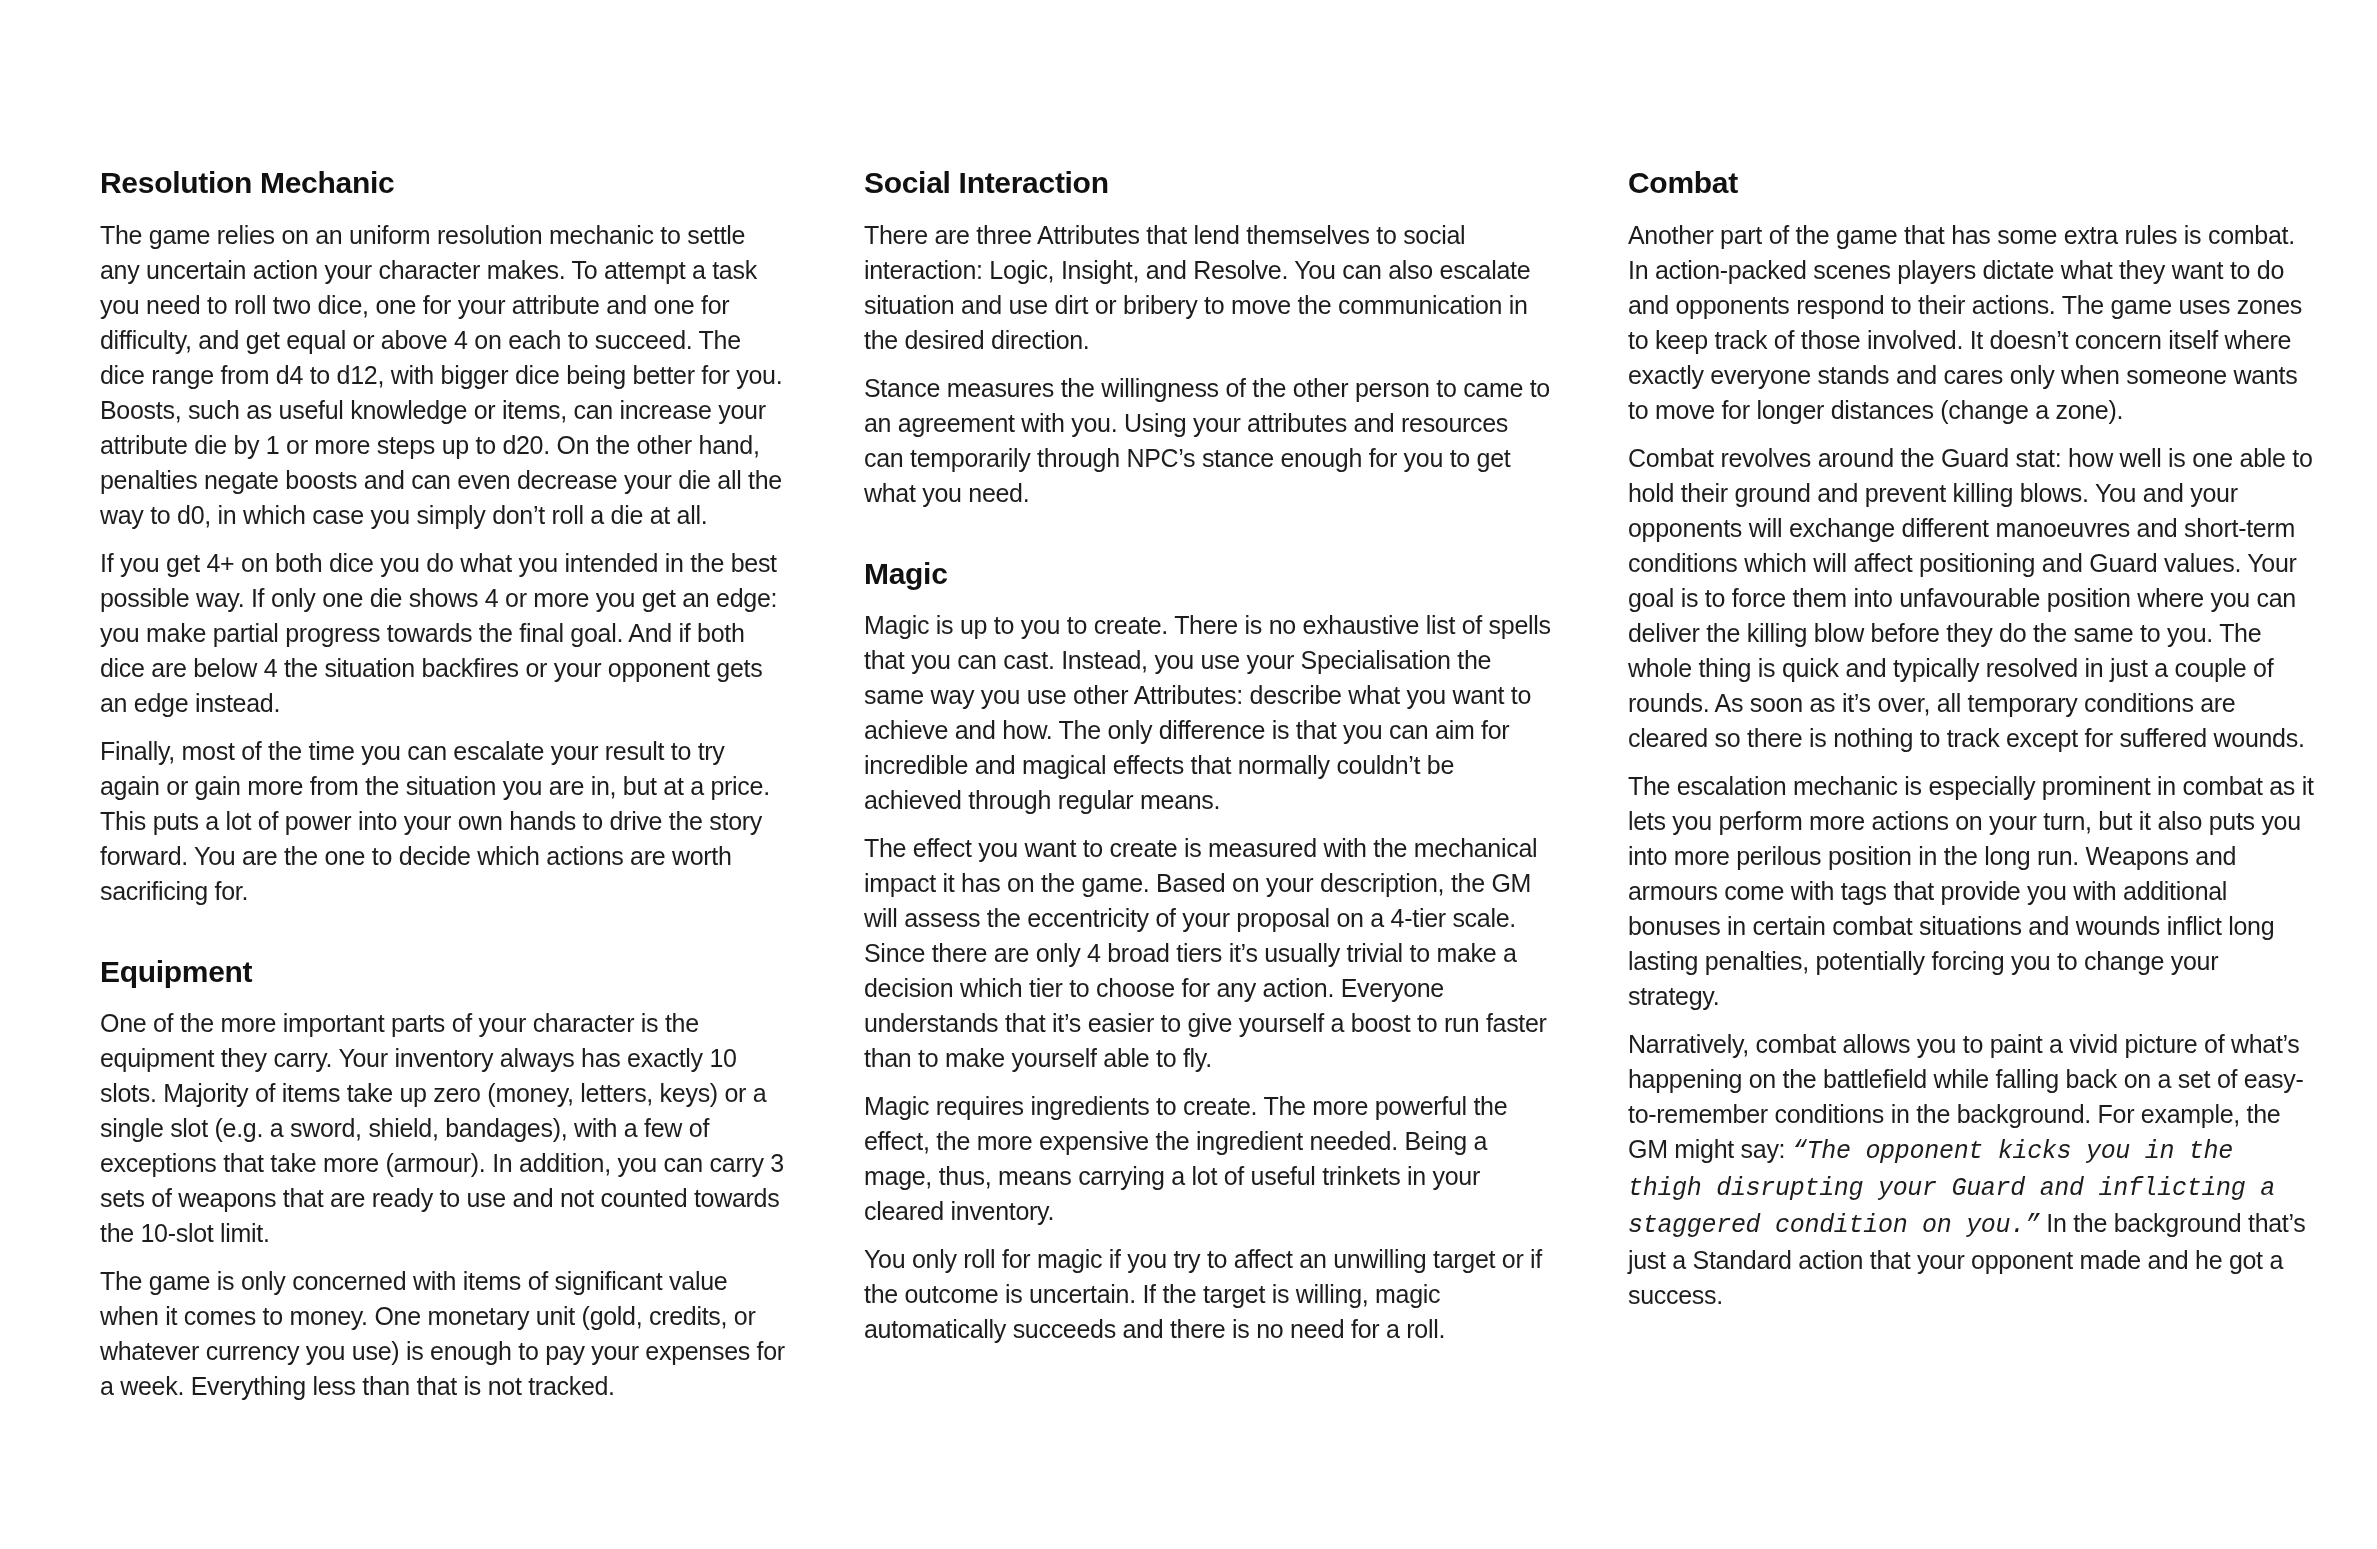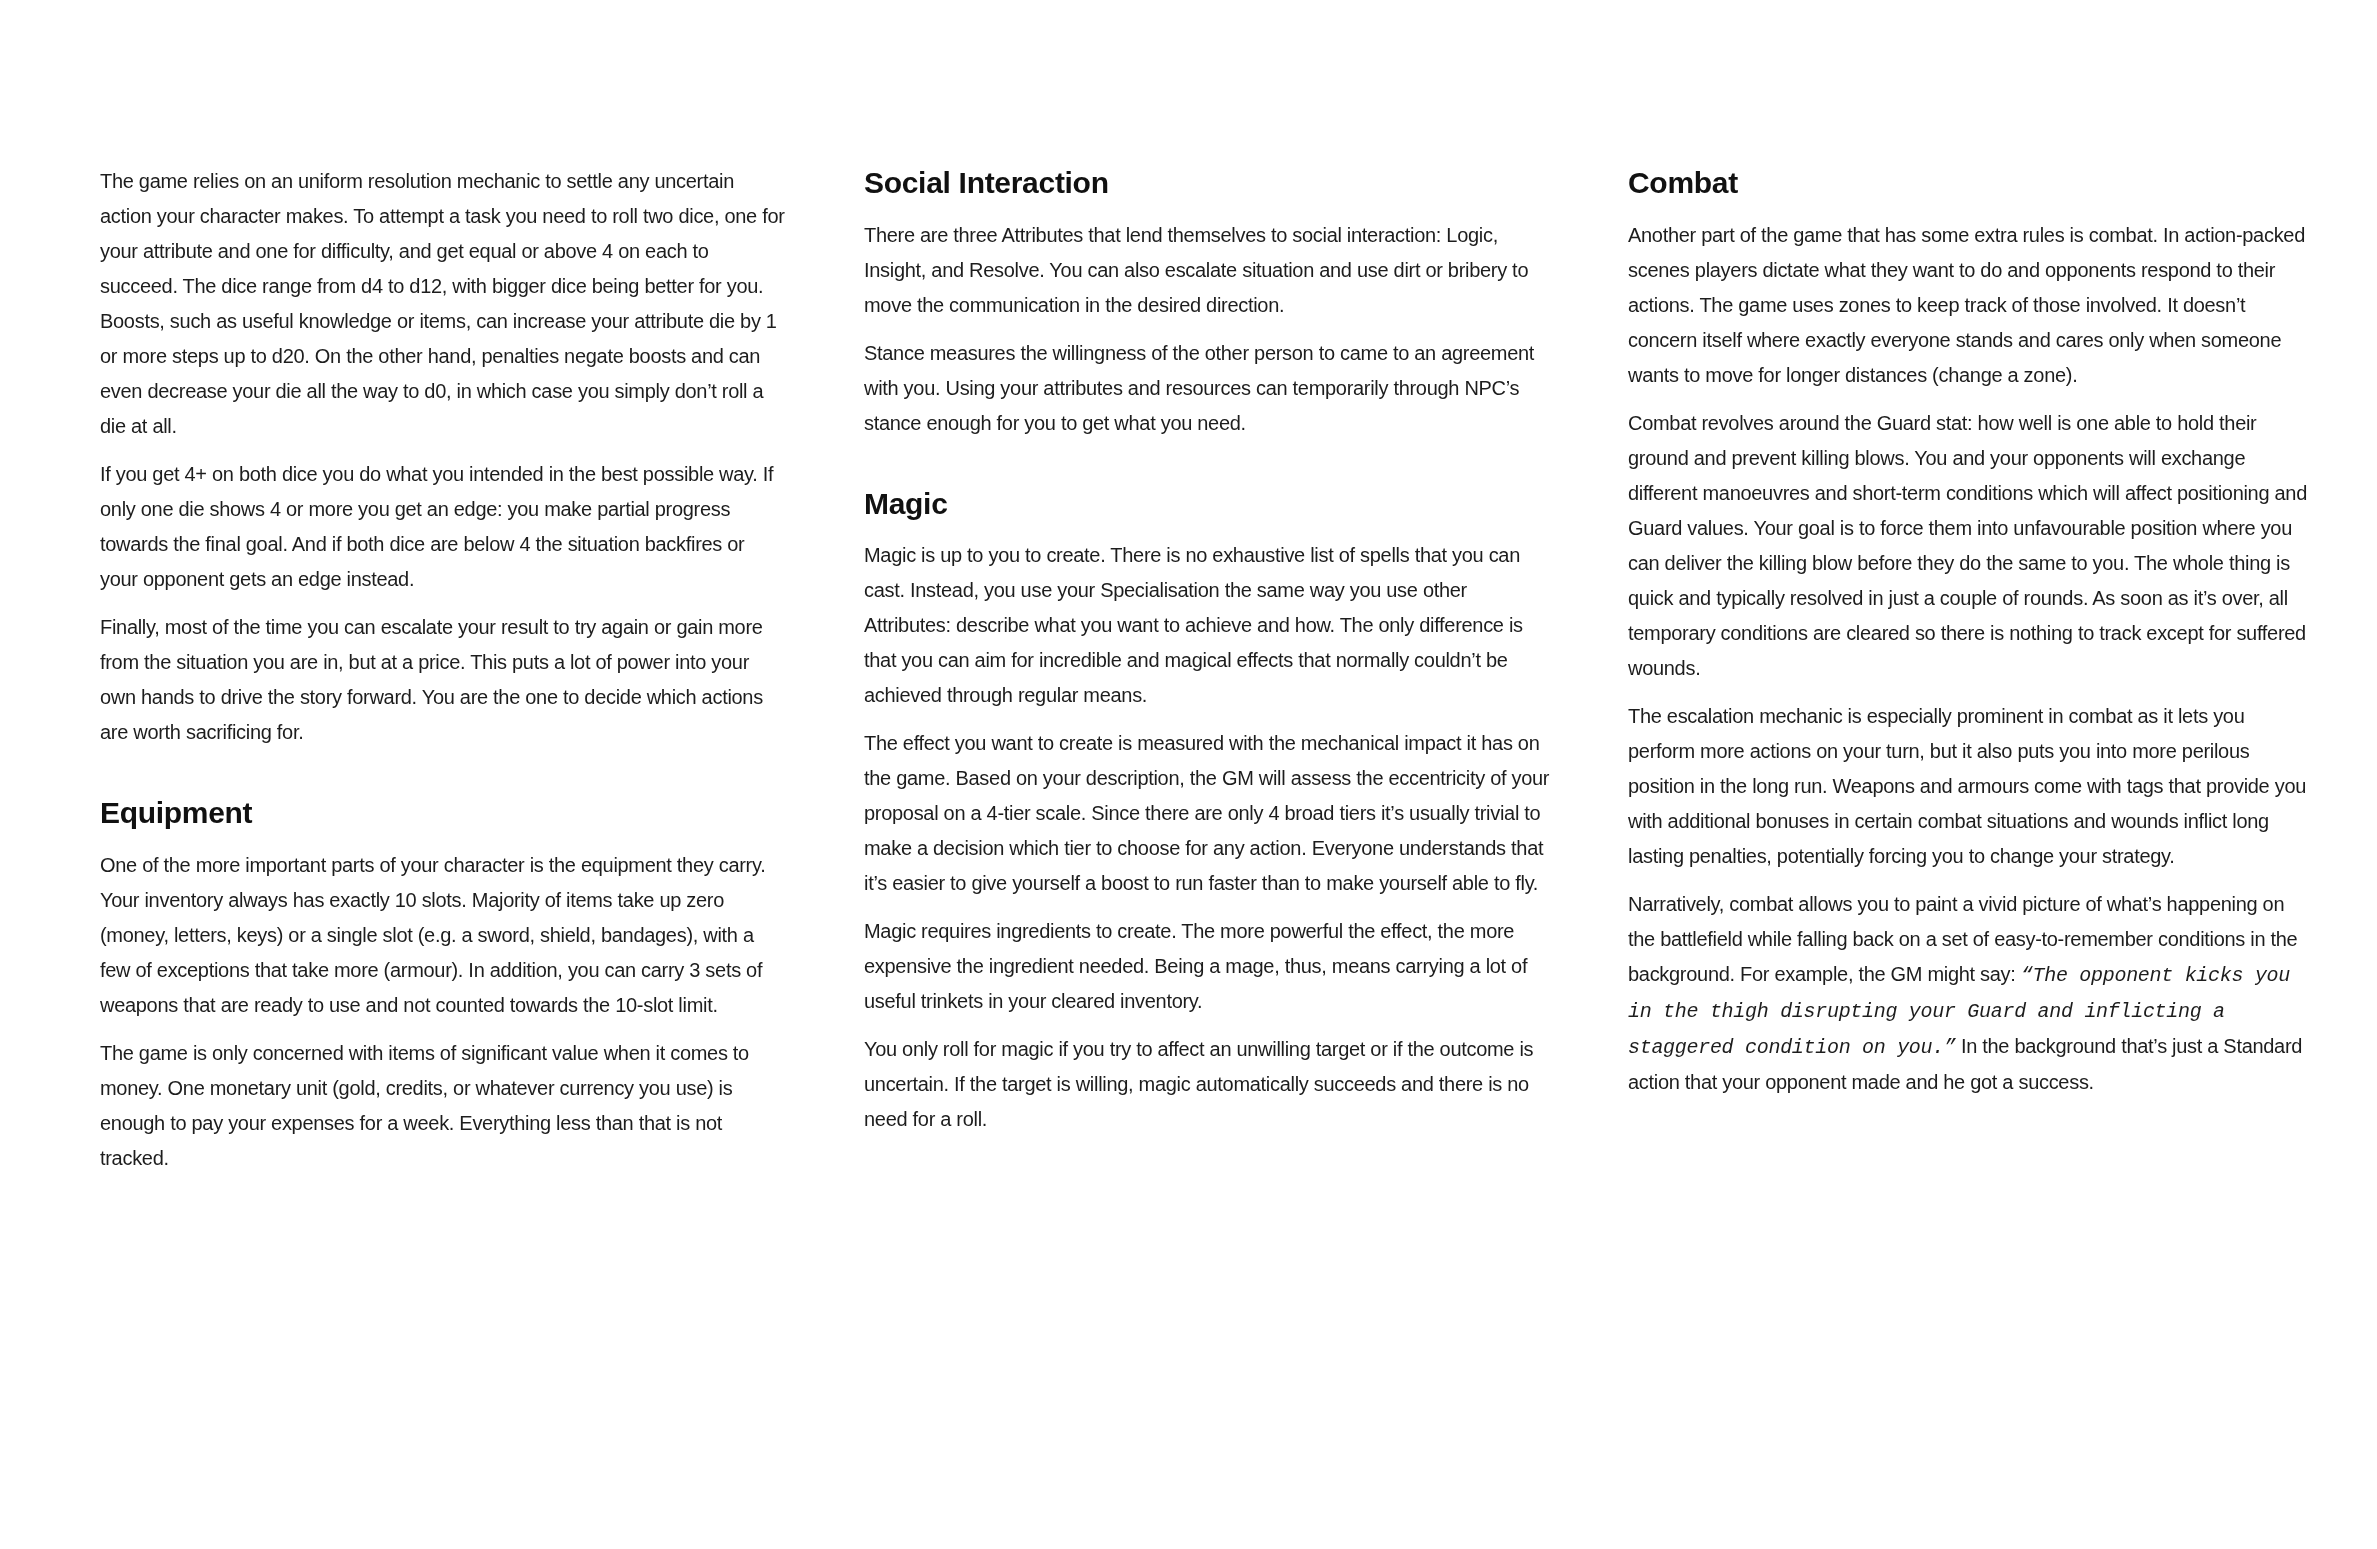--- a/index.html
+++ b/index.html
@@ -29,34 +29,35 @@
   h2{
     font-size:30px;
     line-height:37px;
     font-weight:bold;
     color:var(--heading-ink);
     letter-spacing:-0.3px;
     margin:44px 0 16.6px 0;
   }
   .col h2:first-child{margin-top:0;}
   p{
-    font-size:20px;
+    font-size:25px;
     line-height:35px;
     letter-spacing:-0.3px;
     margin:0 0 13px 0;
     color:var(--body-ink);
   }
   em{font-style:italic;font-family:Liberation Mono, monospace;}
 </style>
 </head>
 <body>
 
 <div class="page">
 
   <div class="col">
+    <h2>Resolution Mechanic</h2>
     <p>The game relies on an uniform resolution mechanic to settle any uncertain action your character makes. To attempt a task you need to roll two dice, one for your attribute and one for difficulty, and get equal or above 4 on each to succeed. The dice range from d4 to d12, with bigger dice being better for you. Boosts, such as useful knowledge or items, can increase your attribute die by 1 or more steps up to d20. On the other hand, penalties negate boosts and can even decrease your die all the way to d0, in which case you simply don’t roll a die at all.</p>
     <p>If you get 4+ on both dice you do what you intended in the best possible way. If only one die shows 4 or more you get an edge: you make partial progress towards the final goal. And if both dice are below 4 the situation backfires or your opponent gets an edge instead.</p>
     <p>Finally, most of the time you can escalate your result to try again or gain more from the situation you are in, but at a price. This puts a lot of power into your own hands to drive the story forward. You are the one to decide which actions are worth sacrificing for.</p>
 
     <h2>Equipment</h2>
     <p>One of the more important parts of your character is the equipment they carry. Your inventory always has exactly 10 slots. Majority of items take up zero (money, letters, keys) or a single slot (e.g. a sword, shield, bandages), with a few of exceptions that take more (armour). In addition, you can carry 3 sets of weapons that are ready to use and not counted towards the 10-slot limit.</p>
     <p>The game is only concerned with items of significant value when it comes to money. One monetary unit (gold, credits, or whatever currency you use) is enough to pay your expenses for a week. Everything less than that is not tracked.</p>
   </div>
 
   <div class="col">

